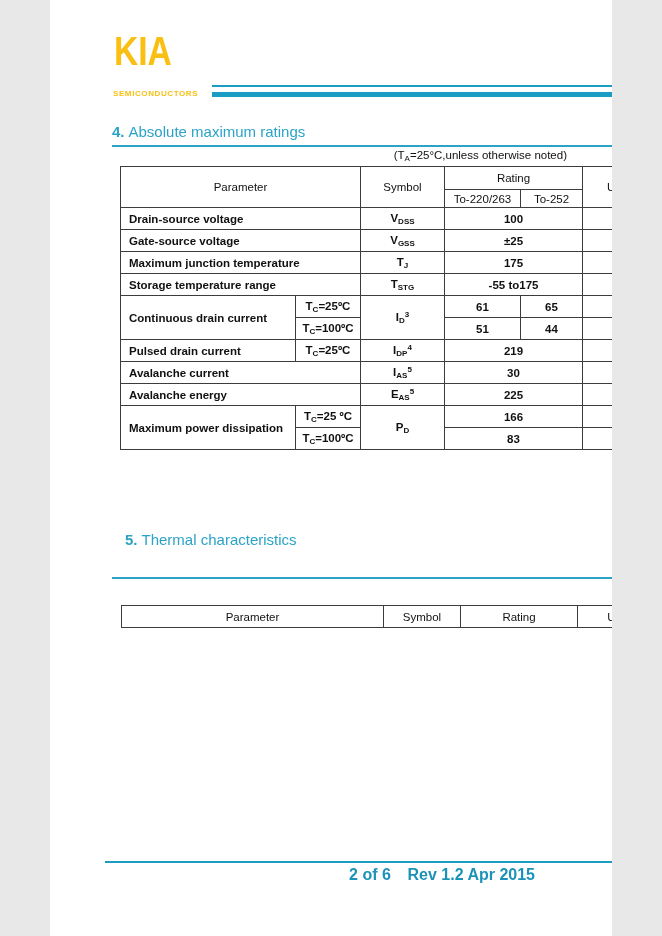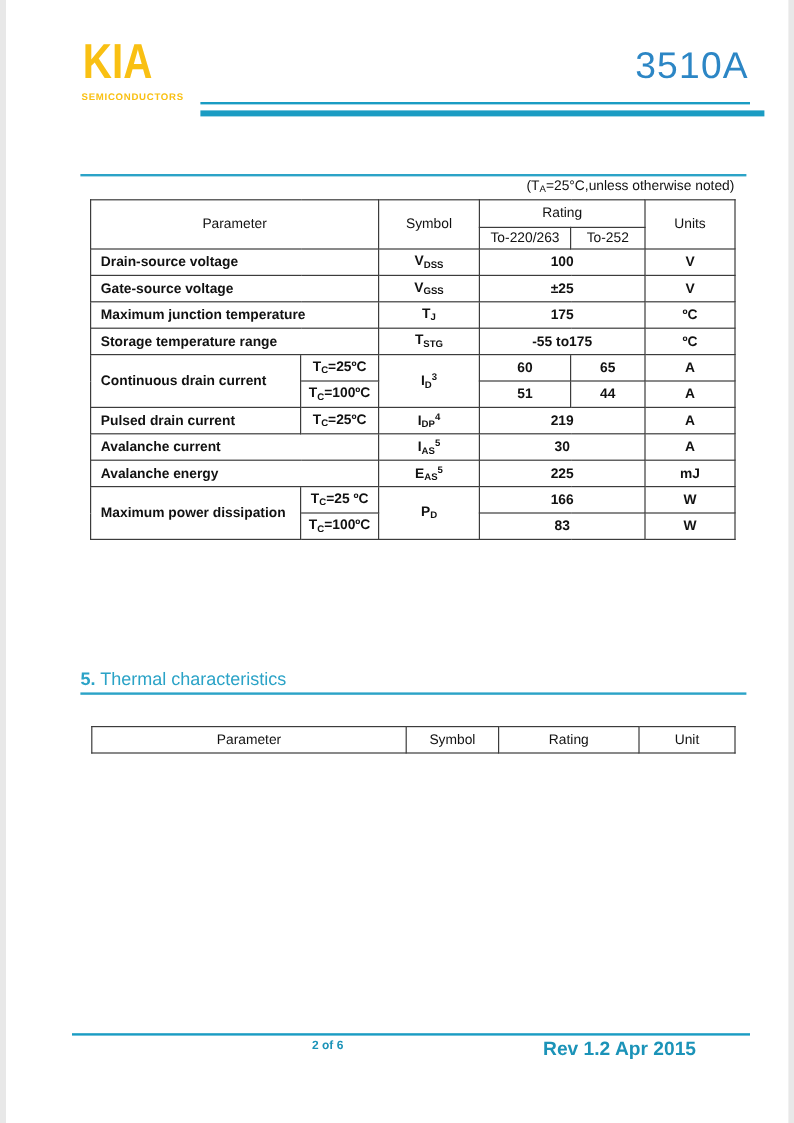--- a/index.html
+++ b/index.html
@@ -1,33 +1,33 @@
 <!DOCTYPE html>
 <html><head>
 <meta charset="utf-8">
 <style>
   html,body{margin:0;padding:0;background:#e8e8e8;}
-  .page{position:relative;width:652px;height:936px;background:#ffffff;margin:0 auto;
+  .page{position:relative;width:562px;height:936px;background:#ffffff;margin:0 auto;
         font-family:"Liberation Sans",sans-serif;color:#1a1a1a;overflow:hidden;}
 
   
   .logo-text{position:absolute;left:64px;top:31px;font-size:41px;font-weight:bold;color:#F9C013;
              line-height:1;transform:scaleX(0.82);transform-origin:left top;}
-  .logo-sub{position:absolute;left:63px;top:76px;font-size:8px;font-weight:bold;color:#F9C013;letter-spacing:0.6px;}
+  .logo-sub{position:absolute;left:63px;top:89px;font-size:8px;font-weight:bold;color:#F9C013;letter-spacing:0.6px;}
   .spec{position:absolute;left:160px;top:36px;color:#1E7FC0;font-weight:bold;font-size:12.5px;line-height:17px;}
   .part{position:absolute;top:38px;right:33px;color:#2C86C5;font-size:31px;letter-spacing:1px;line-height:1.1;}
   .rule-thin{position:absolute;left:162px;top:85px;width:458px;height:2px;background:#1A9CC3;}
   .rule-thick{position:absolute;left:162px;top:92px;width:470px;height:5px;background:#1A9CC3;}
 
   
   .sec-title{position:absolute;left:62px;font-size:15px;color:#2BA3C7;}
   .sec-title .num{font-weight:bold;}
   .sec-title .txt{margin-left:4px;}
   .sec4{top:123px;}
-  .sec5{top:558px;}
+  .sec5{top:531px;margin-left:13px;}
   .sec-underline{position:absolute;left:62px;width:555px;height:2px;background:#2BA3C7;}
   .ul4{top:145px;}
   .ul5{top:577px;}
 
   .note{position:absolute;top:149px;right:45px;font-size:11.5px;color:#111;}
 
   
   table{border-collapse:collapse;table-layout:fixed;font-size:11.5px;color:#111;}
   td,th{border:1px solid #3c3c3c;text-align:center;padding:0;font-weight:normal;overflow:hidden;}
   .amr{position:absolute;left:70px;top:166px;width:537px;}
@@ -35,35 +35,35 @@
   .pl{text-align:left;padding-left:8px;}
   .amr td{height:21px;font-weight:bold;}
   .amr .h1 th{height:22px;}
   .amr .h2 th{height:17px;}
   .thermal th,.thermal td{height:21px;}
   .sub{font-size:8px;vertical-align:-2px;}
   .sup{font-size:8px;vertical-align:4px;}
 
   
   .footer-line{position:absolute;left:55px;top:861px;width:565px;height:2px;background:#1A9CC3;}
-  .page-num{position:absolute;left:255px;top:866px;width:130px;
-            font-size:10px;font-weight:bold;color:#1B93B8;}
+  .page-num{position:absolute;left:255px;top:866px;width:130px;text-align:center;
+            font-size:16px;font-weight:bold;color:#1B93B8;}
   .revision{position:absolute;top:866px;right:77px;font-size:16px;font-weight:bold;color:#1B93B8;}
 </style>
 </head>
 <body>
 
 <div class="page">
 
   <div class="logo-text">KIA</div>
   <div class="logo-sub">SEMICONDUCTORS</div>
-  <div class="part">3510A</div>
   <div class="rule-thin"></div>
   <div class="rule-thick"></div>
 
+  <div class="sec-title sec4"><span class="num">4.</span><span class="txt">Absolute maximum ratings</span></div>
   <div class="sec-underline ul4"></div>
 
   <div class="note"><span>(T</span><span class="sub">A</span><span>=25°C,unless otherwise noted)</span></div>
 
   <table class="amr">
     <colgroup>
       <col style="width:175px">
         <col style="width:65px">
         <col style="width:84px">
       <col style="width:76px">
@@ -104,21 +104,21 @@
       <td class="pl" colspan="2">Storage temperature range</td>
       <td><span>T</span><span class="sub">STG</span></td>
       <td colspan="2">-55 to175</td>
       <td>ºC</td>
     </tr>
 
     <tr>
       <td class="pl" rowspan="2">Continuous drain current</td>
       <td><span>T</span><span class="sub">C</span><span>=25ºC</span></td>
       <td rowspan="2"><span>I</span><span class="sub">D</span><span class="sup">3</span></td>
-      <td>60</td>
+      <td>61</td>
       <td>65</td>
       <td>A</td>
     </tr>
     <tr>
       <td><span>T</span><span class="sub">C</span><span>=100ºC</span></td>
       <td>51</td>
       <td>44</td>
       <td>A</td>
     </tr>
 

